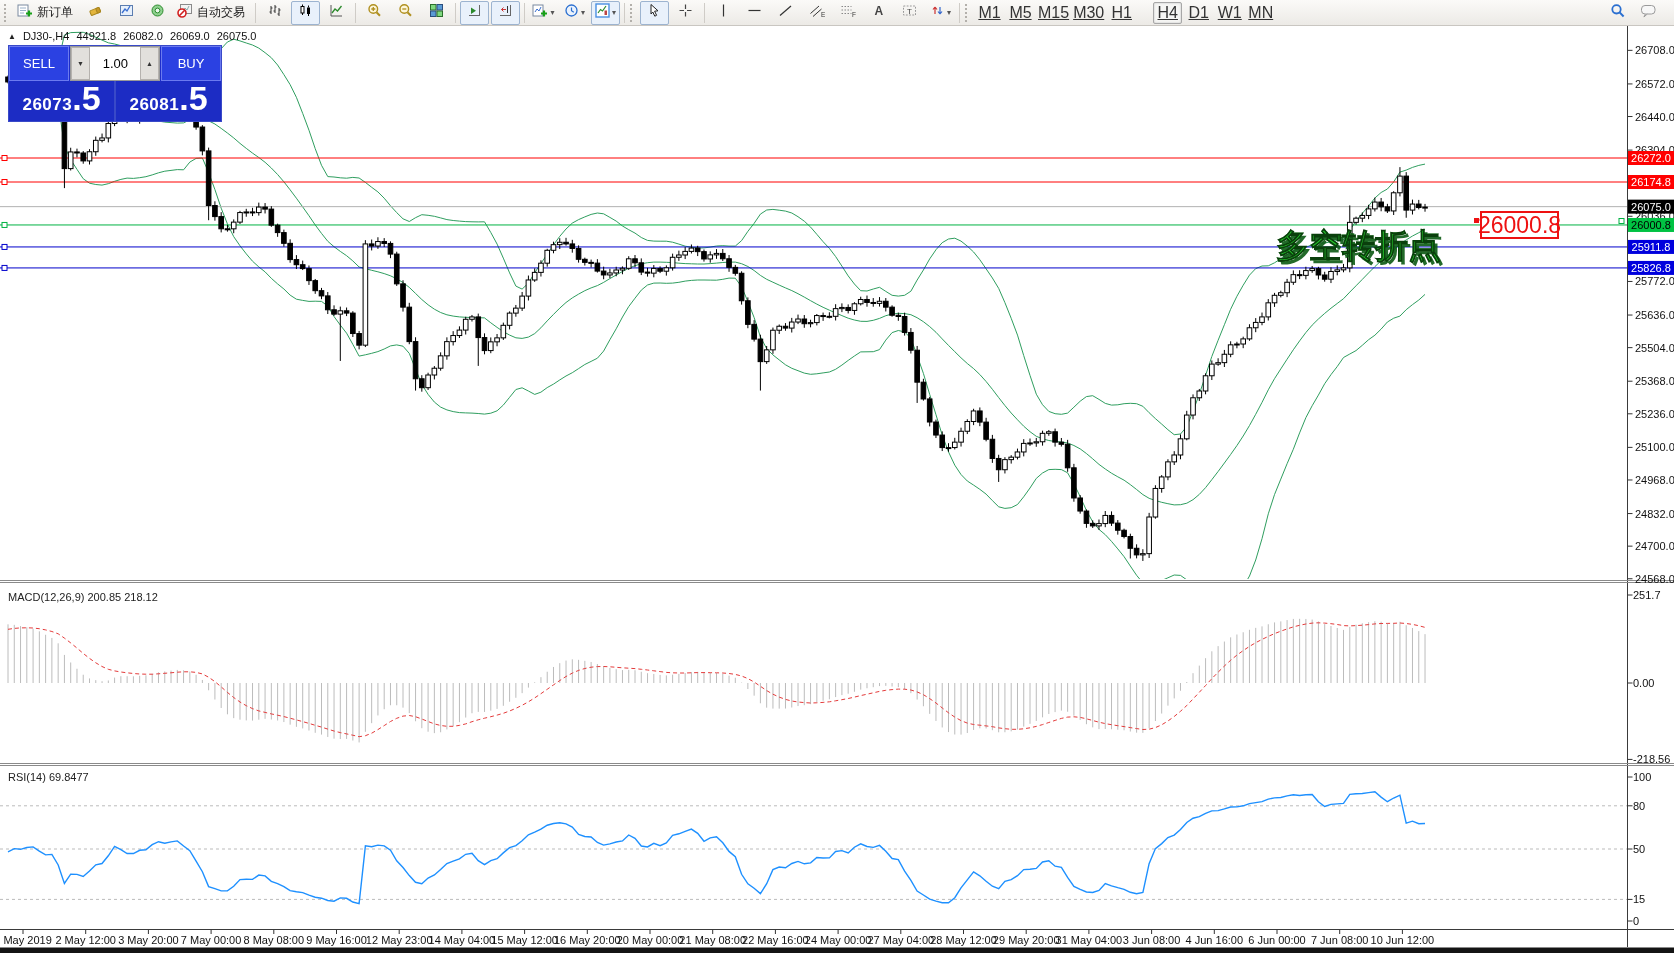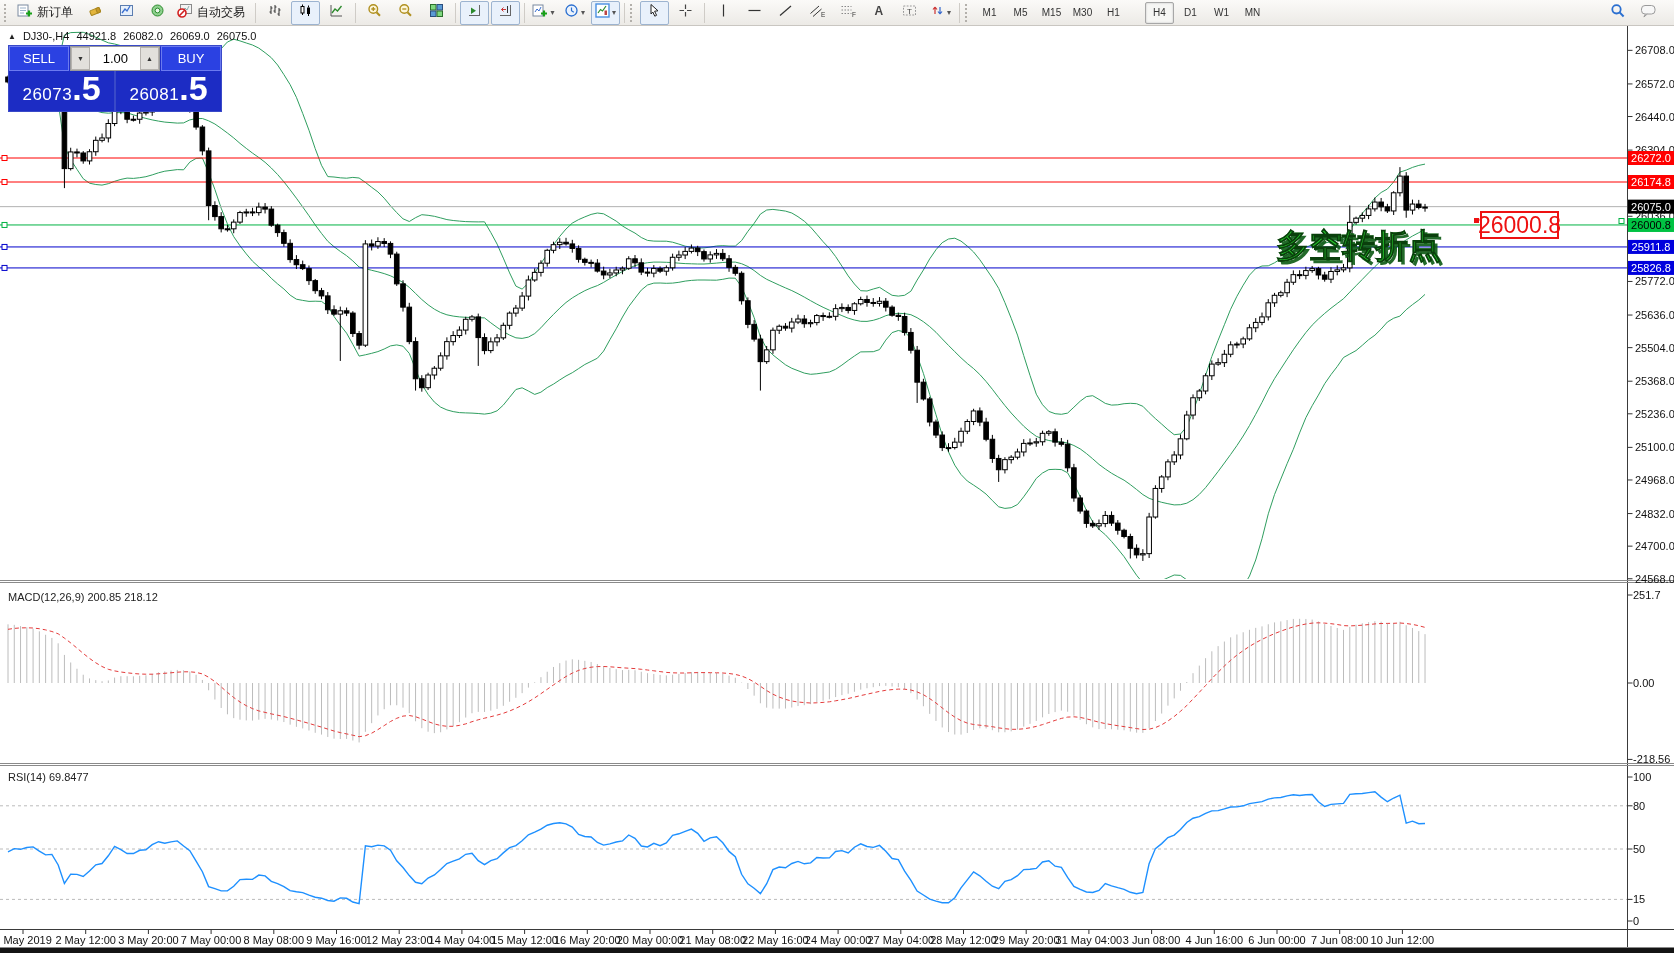--- a/index.html
+++ b/index.html
@@ -11,43 +11,43 @@
     background:linear-gradient(#fbfaf8,#eceae6);border-bottom:1px solid #c9c6c1;
     display:flex;align-items:center;padding:0 2px;box-sizing:border-box;}
   .tb-btn{height:22px;min-width:23px;display:inline-flex;align-items:center;justify-content:center;
     border:1px solid transparent;border-radius:2px;margin:0 1px;padding:0 2px;background:transparent;cursor:default;}
   .tb-btn.active{background:#e9f1fb;border-color:#9db4d0;}
   .tb-btn .lbl{font-size:12px;color:#1a1a1a;margin:0 3px 0 4px;white-space:nowrap;}
   .tb-btn .dd{font-size:8px;color:#555;margin-left:2px;}
   .tb-sep{width:1px;height:20px;background:#cfccc7;margin:0 3px;}
   .tb-grip{width:3px;height:18px;border-left:2px dotted #b3b0ab;margin:0 4px 0 2px;}
   .tf-btn{height:20px;min-width:27px;display:inline-flex;align-items:center;justify-content:center;
-    font-size:10px;color:#333;border:1px solid transparent;border-radius:2px;margin:0 1px;}
+    font-size:16px;color:#333;border:1px solid transparent;border-radius:2px;margin:0 1px;text-decoration:underline;}
   .tf-btn.active{background:#f6f6f4;border-color:#a7a7a7;box-shadow:inset 0 0 2px #bbb;margin-left:16px;}
   .tb-right{margin-left:auto;display:flex;align-items:center;margin-right:8px;}
 
   
   .ohlc-header{position:absolute;left:8px;top:30px;z-index:4;font-size:11px;color:#111;
     display:flex;gap:7px;align-items:center;white-space:nowrap;}
   .ohlc-header .tri{font-size:8px;color:#222;}
 
   
   .trade-panel{position:absolute;left:8px;top:45px;width:212px;z-index:4;
     border:1px solid #3949c8;background:#1e2ecb;box-shadow:0 0 0 1px rgba(255,255,255,.15) inset;}
-  .tp-row1{display:flex;height:25px;}
+  .tp-row1{display:flex;height:35px;}
   .tp-btn{flex:0 0 58px;background:#2b41e2;border:1px solid #6b7af0;color:#fff;font-size:13px;
     display:flex;align-items:center;justify-content:center;cursor:default;}
   .tp-vol{flex:1;display:flex;background:#e8e6e2;border:1px solid #9a9a9a;margin:0 1px;}
   .tp-spin{flex:0 0 17px;background:#e2e0dc;border:1px solid #b5b2ae;font-size:7px;color:#333;
     display:flex;align-items:center;justify-content:center;}
   .tp-vol-val{flex:1;background:#fff;display:flex;align-items:center;justify-content:flex-end;
     padding-right:12px;font-size:13px;color:#000;}
   .tp-row2{display:flex;height:40px;background:#1c2cc4;}
   .tp-price{flex:1;color:#fff;display:flex;align-items:baseline;justify-content:center;padding-top:2px;}
-  .tp-price .pmain{font-size:17px;font-weight:normal;letter-spacing:.5px;}
+  .tp-price .pmain{font-size:17px;font-weight:bold;letter-spacing:.5px;}
   .tp-price .pbig{font-size:34px;font-weight:bold;line-height:30px;}
   .tp-div{width:2px;background:#3949c8;}
 
   svg text{font-family:"Liberation Sans",sans-serif;}
   #chart-svg{position:absolute;left:0;top:0;z-index:1;}
 </style>
 </head>
 <body>
 <div id="app">
 

